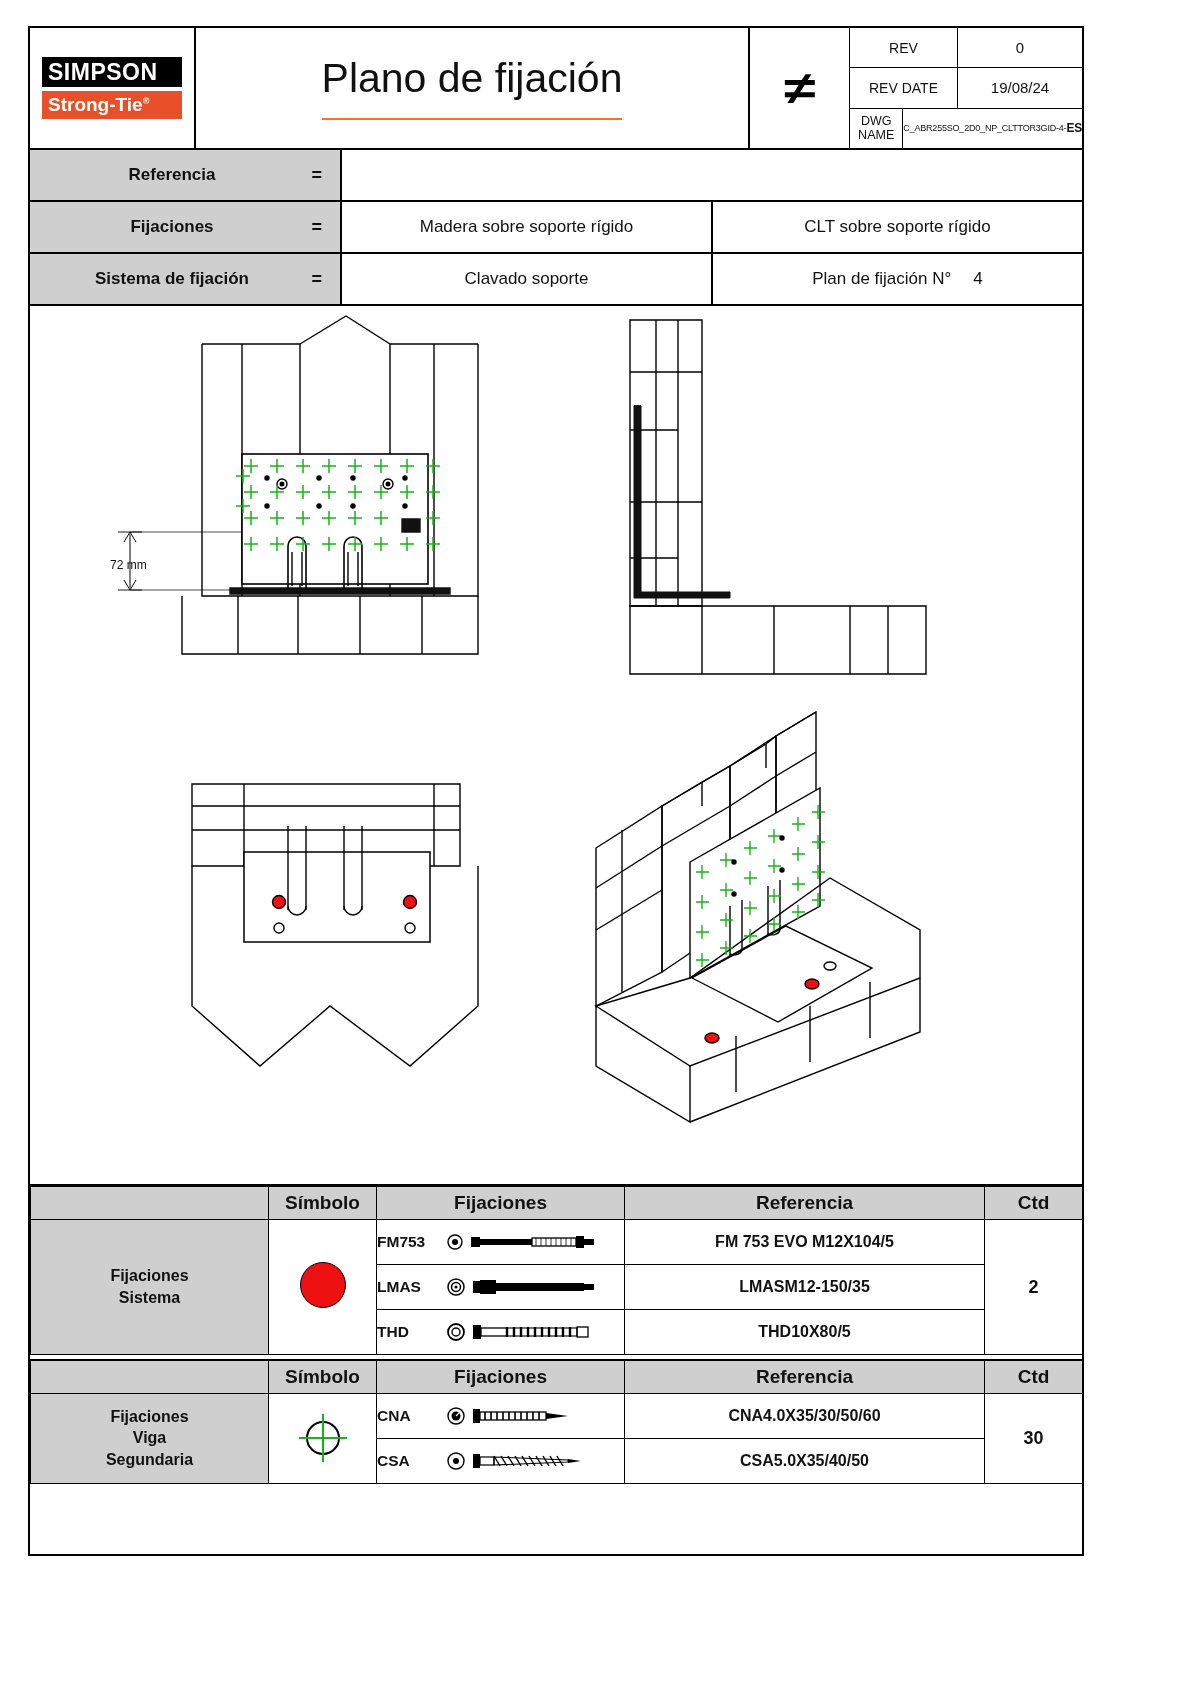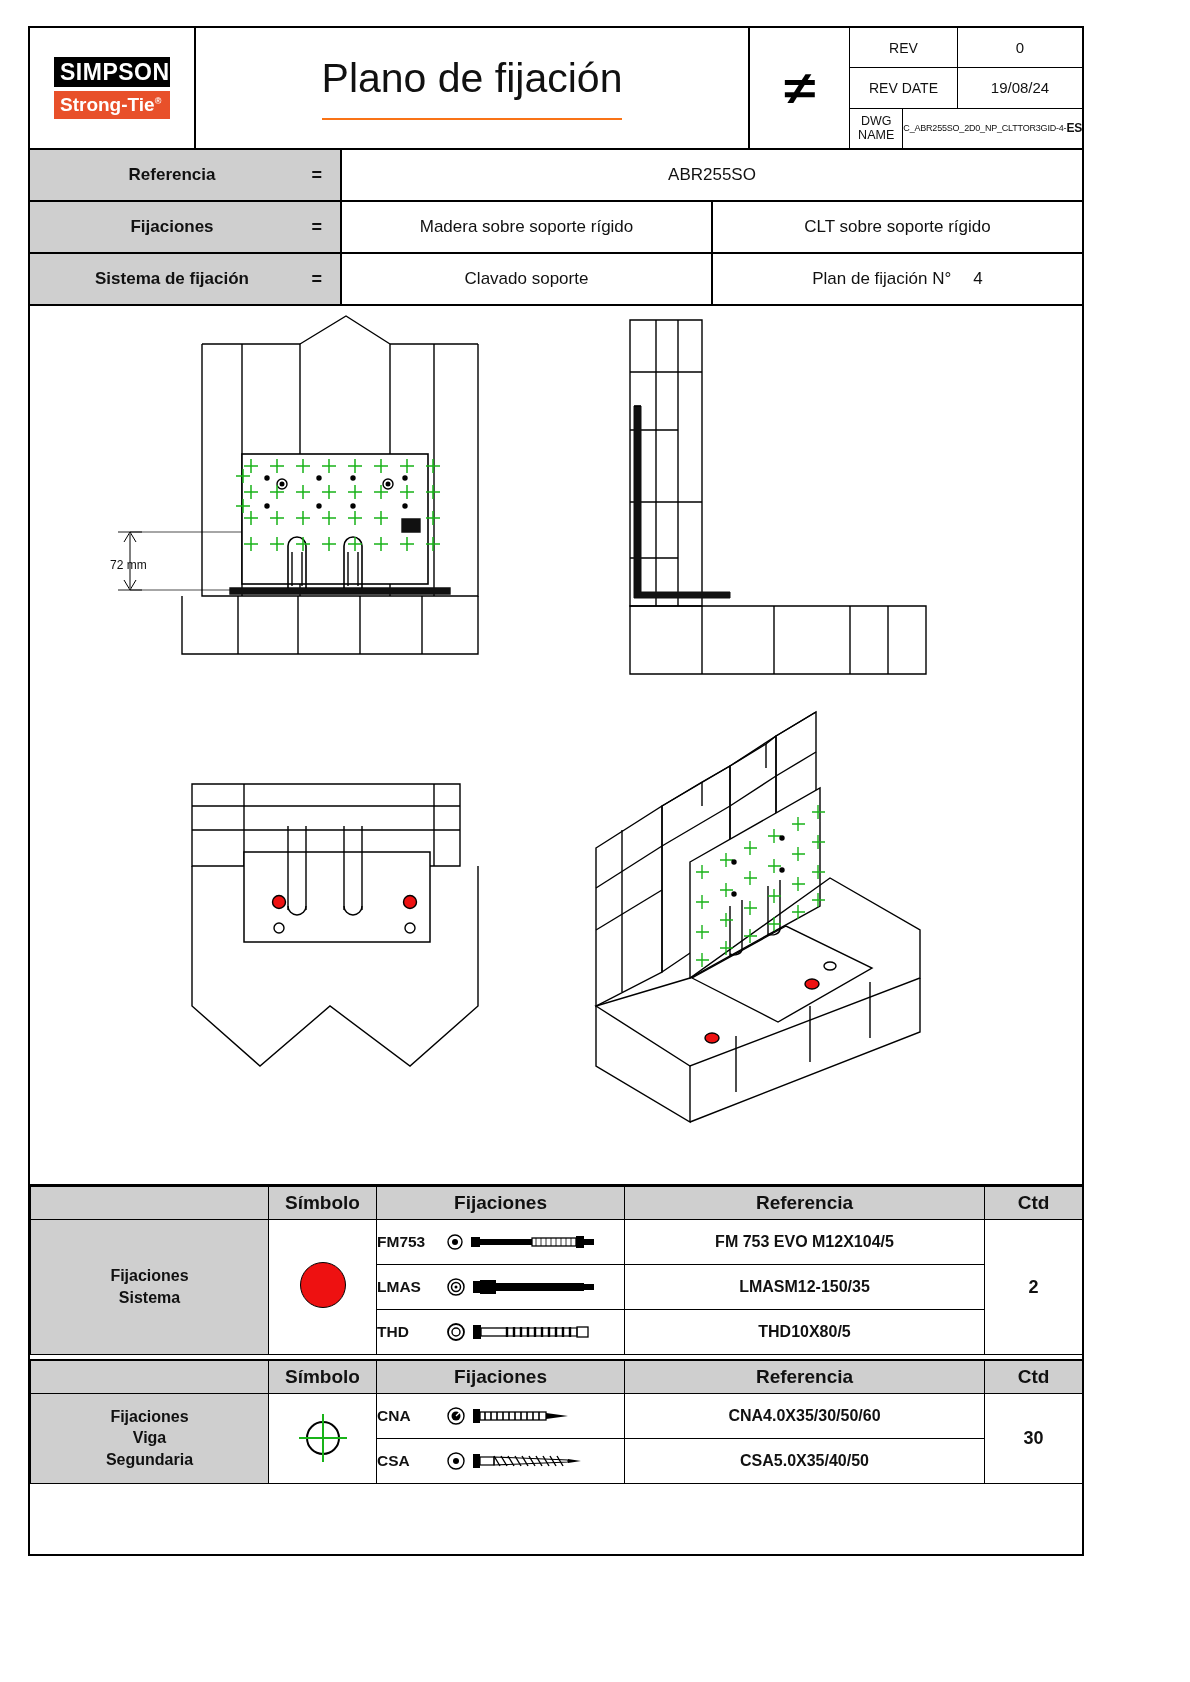--- a/index.html
+++ b/index.html
@@ -32,21 +32,21 @@
     width: 100%;
     height: 122px;
     box-sizing: border-box;
     border-bottom: 2px solid #000;
     display: flex;
   }
   .logo-cell {
     width: 166px;
     box-sizing: border-box;
     border-right: 2px solid #000;
-    padding: 6px 24px;
+    padding: 6px 12px;
     display: flex;
     flex-direction: column;
     justify-content: center;
     gap: 4px;
   }
   .logo-top {
     background: #000;
     color: #fff;
     font-weight: bold;
     font-size: 23px;
@@ -318,21 +318,20 @@
       </div>
     </div>
 
     <div class="inforows">
 
       <div class="inforow">
         <div class="lab">
           <span class="txt">Referencia</span>
           <span class="eq">=</span>
         </div>
-        <div class="v1">ABR255SO</div>
       </div>
 
       <div class="inforow">
         <div class="lab">
           <span class="txt">Fijaciones</span>
           <span class="eq">=</span>
         </div>
         <div class="v1">Madera sobre soporte rígido</div>
         <div class="v2">CLT sobre soporte rígido</div>
       </div>

